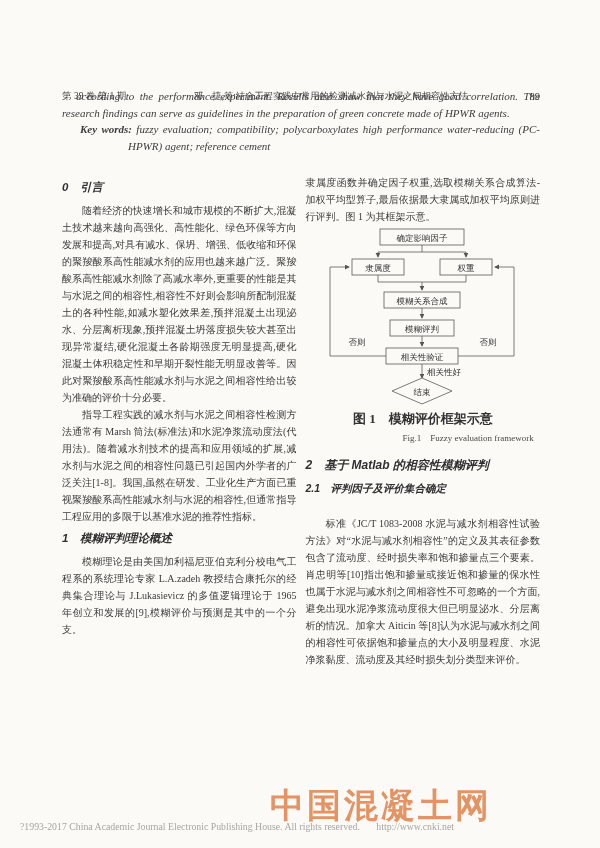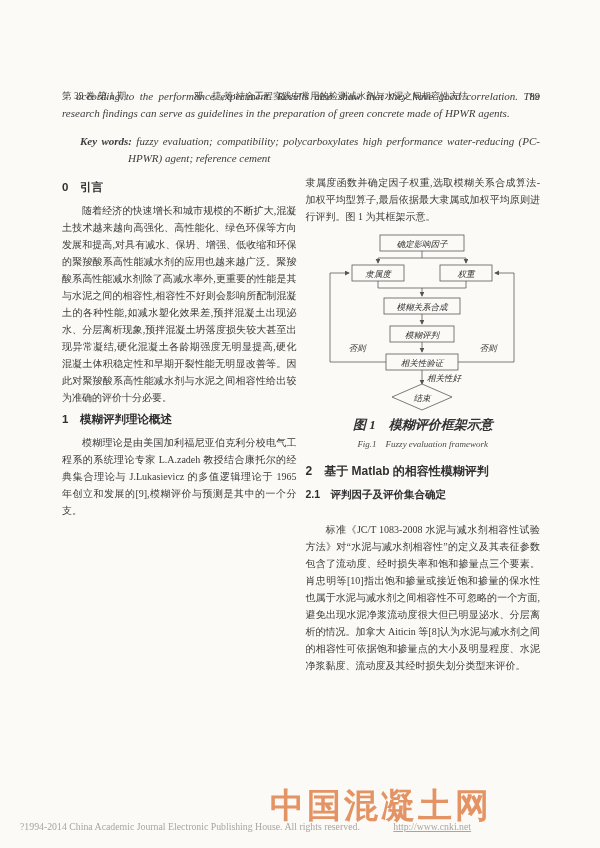--- a/index.html
+++ b/index.html
@@ -18,76 +18,78 @@
   }
   .hdr-left { width: 105px; white-space: nowrap; }
   .hdr-center { flex: 1; text-align: center; font-size: 9.3px; white-space: nowrap; }
   .hdr-right { width: 45px; text-align: right; font-size: 10.5px; }
 
   .abstract {
     position: absolute; top: 88px; left: 62px; width: 478px;
     font-size: 11px; line-height: 16.5px; text-align: justify; color: #3c3c3c; font-style: italic;
   }
   .abstract-body { text-indent: 14px; }
-  .keywords { margin-top: 12px; padding-left: 66px; text-indent: -48px; }
+  .keywords { margin-top: 0; padding-left: 66px; text-indent: -48px; }
   .kw-label { font-weight: bold; }
 
   .columns {
     position: absolute; top: 174px; left: 62px; width: 478px; height: 644px;
     display: flex; gap: 9px; overflow: hidden;
   }
   .col { width: 234.5px; font-size: 10px; line-height: 17px; text-align: justify; text-justify: inter-ideograph; color: #3a3a3a; }
   .para { text-indent: 2em; }
   .h-sec {
     font-family: "Liberation Sans", "DejaVu Sans", sans-serif;
     font-weight: bold; font-size: 11.5px; color: #303030;
     margin: 5px 0 6px;
+    font-style: italic;
   }
   .h-sec2 { font-size: 12px; margin: 10px 0 6px; }
   .h-sec21 { font-size: 10.5px; margin: 2px 0 18px; }
 
-  .figure { width: 222px; margin: 9px auto 4px; font-style: italic; }
+  .figure { width: 222px; margin: 3px auto 4px; }
   .flow { display: block; margin: 0 auto; }
   .flow rect, .flow polygon.dia { fill: #fbfaf7; stroke: #5a5a5a; stroke-width: 0.8; }
   .flow line, .flow polyline { stroke: #5a5a5a; stroke-width: 0.8; fill: none; }
   .flow text { font-family: "Liberation Sans", "DejaVu Sans", sans-serif; font-size: 8.5px; fill: #333; }
   .caption-cn { text-align: center; font-size: 13px; font-weight: bold; color: #333; margin-top: 2px; }
-  .caption-en { text-align: center; font-size: 9px; color: #4a4a4a; margin-top: 3px; margin-bottom: 4px; }
+  .caption-en { text-align: right; font-size: 9px; color: #4a4a4a; margin-top: 3px; margin-bottom: 4px; }
 
   .watermark {
     position: absolute; top: 783px; left: 270px;
     font-family: "Liberation Sans", "DejaVu Sans", sans-serif;
     font-size: 34px; font-weight: bold; letter-spacing: 3px;
     color: #e28a55; opacity: 0.9; white-space: nowrap;
   }
   .footer {
     position: absolute; top: 821px; left: 20px; width: 570px;
     font-size: 9.8px; color: #a9a59f; white-space: nowrap;
   }
-  .footer .url { margin-left: 31px; text-decoration: underline; }
+  .footer .url { margin-left: 14px; }
 </style>
 </head>
 <body>
 
 <div class="hdr">
   <span class="hdr-left">第 39 卷 第 1 期</span>
   <span class="hdr-center">邓　捷,等:结合工程实践中常用的检测减水剂与水泥之间相容性方法</span>
   <span class="hdr-right">89</span>
 </div>
 
 <div class="abstract">
   <div class="abstract-body">according to the performance experiment. Results also show that they have good correlation. The research findings can serve as guidelines in the preparation of green concrete made of HPWR agents.</div>
   <div class="keywords"><span class="kw-label">Key words:</span> <span>fuzzy evaluation; compatibility; polycarboxylates high performance water-reducing (PC-HPWR) agent; reference cement</span></div>
 </div>
 
 <div class="columns">
 
   <div class="col">
     <div class="h-sec">0　引言</div>
     <p class="para">随着经济的快速增长和城市规模的不断扩大,混凝土技术越来越向高强化、高性能化、绿色环保等方向发展和提高,对具有减水、保坍、增强、低收缩和环保的聚羧酸系高性能减水剂的应用也越来越广泛。聚羧酸系高性能减水剂除了高减水率外,更重要的性能是其与水泥之间的相容性,相容性不好则会影响所配制混凝土的各种性能,如减水塑化效果差,预拌混凝土出现泌水、分层离析现象,预拌混凝土坍落度损失较大甚至出现异常凝结,硬化混凝土各龄期强度无明显提高,硬化混凝土体积稳定性和早期开裂性能无明显改善等。因此对聚羧酸系高性能减水剂与水泥之间相容性给出较为准确的评价十分必要。</p>
+    <p class="para">指导工程实践的减水剂与水泥之间相容性检测方法通常有 Marsh 筒法(标准法)和水泥净浆流动度法(代用法)。随着减水剂技术的提高和应用领域的扩展,减水剂与水泥之间的相容性问题已引起国内外学者的广泛关注[1-8]。我国,虽然在研发、工业化生产方面已重视聚羧酸系高性能减水剂与水泥的相容性,但通常指导工程应用的多限于以基准水泥的推荐性指标。</p>
     <div class="h-sec">1　模糊评判理论概述</div>
     <p class="para">模糊理论是由美国加利福尼亚伯克利分校电气工程系的系统理论专家 L.A.zadeh 教授结合康托尔的经典集合理论与 J.Lukasievicz 的多值逻辑理论于 1965 年创立和发展的[9],模糊评价与预测是其中的一个分支。</p>
   </div>
 
   <div class="col">
     <p>隶属度函数并确定因子权重,选取模糊关系合成算法-加权平均型算子,最后依据最大隶属或加权平均原则进行评判。图 1 为其框架示意。</p>
 
     <div class="figure">
       <svg class="flow" width="222" height="180" viewBox="0 0 222 180">
         <defs>
@@ -146,15 +148,15 @@
     <div class="h-sec h-sec2">2　基于 Matlab 的相容性模糊评判</div>
     <div class="h-sec h-sec21">2.1　评判因子及评价集合确定</div>
     <p class="para">标准《JC/T 1083-2008 水泥与减水剂相容性试验方法》对“水泥与减水剂相容性”的定义及其表征参数包含了流动度、经时损失率和饱和掺量点三个要素。肖忠明等[10]指出饱和掺量或接近饱和掺量的保水性也属于水泥与减水剂之间相容性不可忽略的一个方面,避免出现水泥净浆流动度很大但已明显泌水、分层离析的情况。加拿大 Aiticin 等[8]认为水泥与减水剂之间的相容性可依据饱和掺量点的大小及明显程度、水泥净浆黏度、流动度及其经时损失划分类型来评价。</p>
   </div>
 
 </div>
 
 <div class="watermark">中国混凝土网</div>
 
 <div class="footer">
-  <span>?1994-2014 China Academic Journal Electronic Publishing House. All rights reserved.</span>
+  <span>?1993-2017 China Academic Journal Electronic Publishing House. All rights reserved.</span>
   <span class="url">http://www.cnki.net</span>
 </div>
 
 </body></html>

